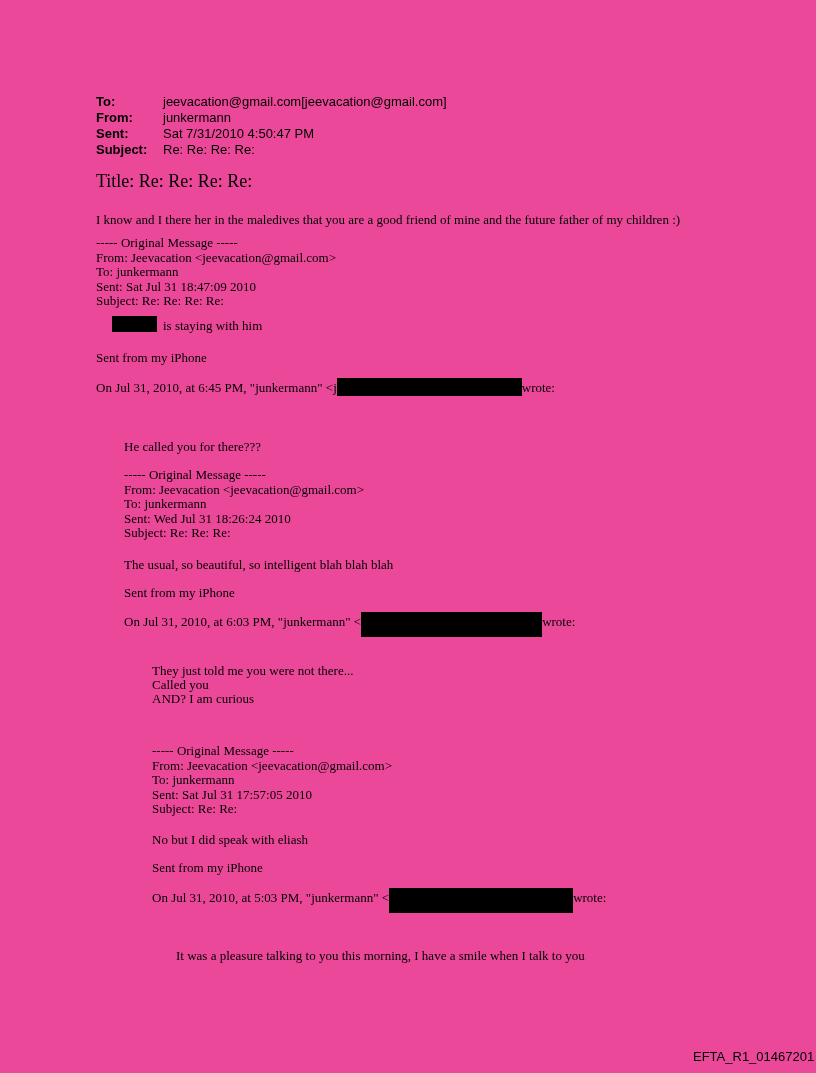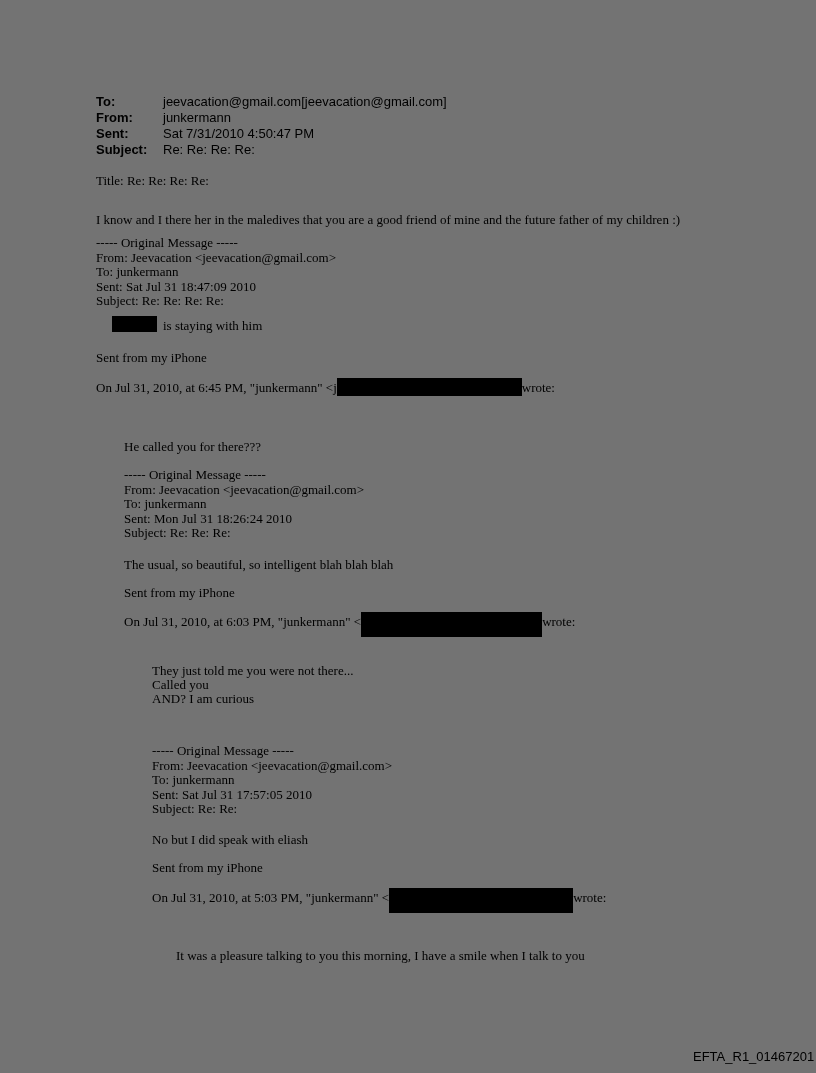--- a/index.html
+++ b/index.html
@@ -1,35 +1,35 @@
 <!DOCTYPE html>
 <html><head>
 <meta charset="utf-8">
 <style>
   * { margin: 0; padding: 0; box-sizing: border-box; }
   html, body { background: #ffffff; }
   .page {
     position: relative;
     width: 816px;
     height: 1073px;
-    background: #737373;
+    background: #ec4899;
     color: #000000;
     overflow: hidden;
     padding-left: 32px;
   }
   .abs { position: absolute; }
   .sans { font-family: "Liberation Sans", sans-serif; }
   .serif { font-family: "Liberation Serif", serif; }
 
   .hdr { font-size: 13px; line-height: 16px; }
   .hdr-row { display: flex; }
   .hdr-label { font-weight: bold; width: 67px; flex: 0 0 67px; }
   .hdr-value { white-space: nowrap; }
 
-  .doc-title { font-size: 13px; line-height: 18px; white-space: nowrap; }
+  .doc-title { font-size: 18px; line-height: 18px; white-space: nowrap; }
 
   .body-text { font-size: 13px; line-height: 15px; white-space: nowrap; }
   .om-block { font-size: 13px; line-height: 14.5px; }
   .om-block div { white-space: nowrap; }
   .multi-line { font-size: 13px; line-height: 14px; }
   .multi-line div { white-space: nowrap; }
 
   .redaction {
     display: inline-block;
     background: #000000;
@@ -87,21 +87,21 @@
   <div class="abs serif body-text" style="top:380px; left:96px;">
     <span>On Jul 31, 2010, at 6:45 PM, "junkermann" &lt;j</span><span class="redaction red-email-1"></span><span>wrote:</span>
   </div>
 
   <div class="abs serif body-text" style="top:439px; left:124px;">He called you for there???</div>
 
   <div class="abs serif om-block" style="top:468px; left:124px;">
     <div>----- Original Message -----</div>
     <div>From: Jeevacation &lt;jeevacation@gmail.com&gt;</div>
     <div>To: junkermann</div>
-    <div>Sent: Mon Jul 31 18:26:24 2010</div>
+    <div>Sent: Wed Jul 31 18:26:24 2010</div>
     <div>Subject: Re: Re: Re:</div>
   </div>
 
   <div class="abs serif body-text" style="top:557px; left:124px;">The usual, so beautiful, so intelligent blah blah blah</div>
 
   <div class="abs serif body-text" style="top:585px; left:124px;">Sent from my iPhone</div>
 
   <div class="abs serif body-text" style="top:614px; left:124px;">
     <span>On Jul 31, 2010, at 6:03 PM, "junkermann" &lt;</span><span class="redaction red-email-2"></span><span>wrote:</span>
   </div>

